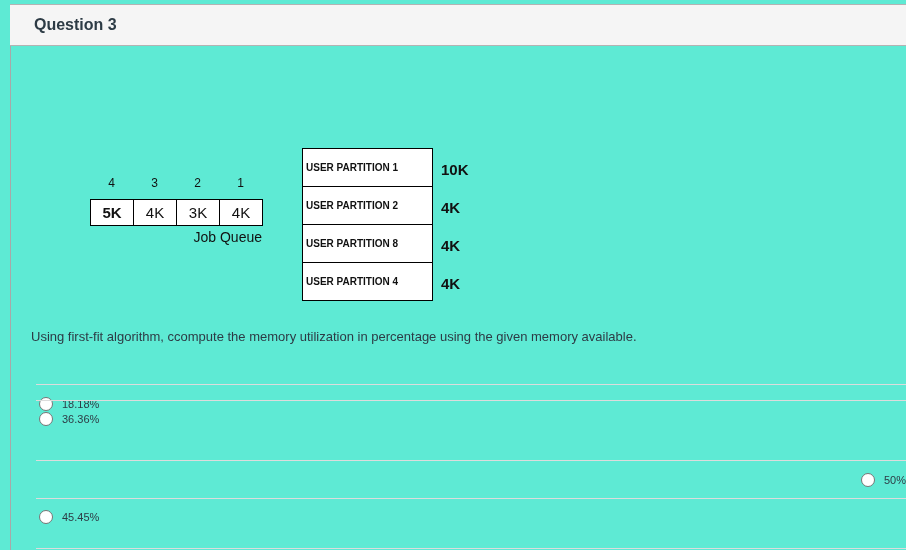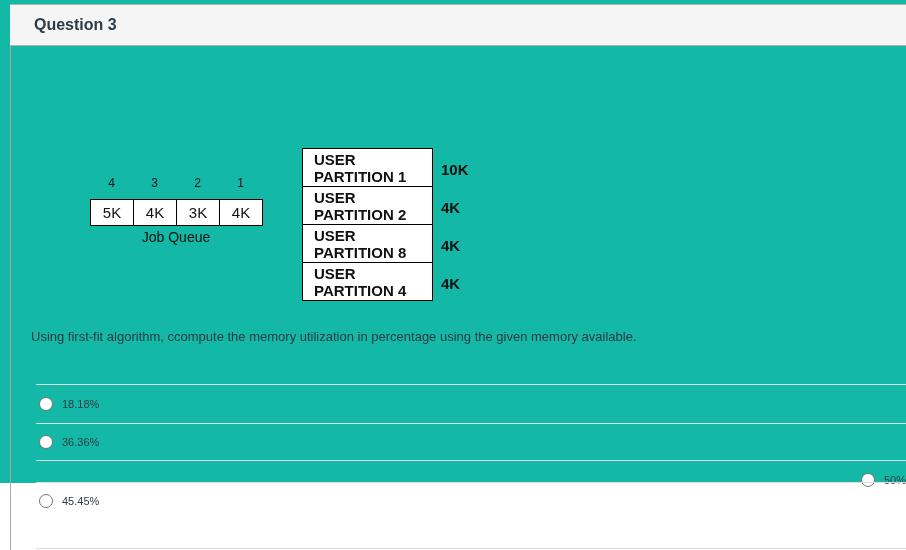--- a/index.html
+++ b/index.html
@@ -6,21 +6,21 @@
     --header-bg: #f5f5f5;
     --card-border: #b3b3b3;
     --left-border: #a8a8a8;
     --divider: #dcdcdc;
     --text-dark: #2d3b45;
     --diagram-border: #000000;
   }
   * { margin:0; padding:0; box-sizing:border-box; }
   html,body { width:906px; height:550px; background:#fff; overflow:hidden;
               font-family:"Liberation Sans", sans-serif; }
-  .page { position:relative; width:906px; height:483px; background:#14b8a6; }
+  .page { position:relative; width:906px; height:550px; background:#5eead4; }
 
   .left-border { position:absolute; left:10px; top:4px; width:1px; height:546px;
                  background:var(--left-border); }
 
   .question-header { position:absolute; left:10px; top:4px; right:0; height:42px;
                      background:var(--header-bg);
                      border-top:1px solid var(--card-border);
                      border-bottom:1px solid var(--card-border);
                      display:flex; align-items:center; padding-left:24px; }
   .question-title { font-size:16px; font-weight:bold; color:var(--text-dark); }
@@ -28,47 +28,47 @@
   .question-heading { position:absolute; left:38px; top:98px;
                       font-size:13.5px; font-weight:bold; color:#000; }
 
   
   .jq-indices { position:absolute; left:90px; top:176px; width:172px; display:flex; }
   .jq-indices span { flex:1; text-align:center; font-size:12px; color:#111; }
   .jq-cells { position:absolute; left:90px; top:199px; display:flex; }
   .jq-cell { width:44px; height:27px; border:1px solid var(--diagram-border);
              margin-left:-1px; display:flex; align-items:center; justify-content:center;
              font-size:15px; color:#111; background:#fff; }
-  .jq-cell:first-child { margin-left:0; }
+  .jq-cell:first-child { margin-left:0;font-weight:bold; }
   .jq-caption { position:absolute; left:90px; top:229px; width:172px;
-                text-align:center; font-size:14px; color:#111; }
+                text-align:right; font-size:14px; color:#111; }
 
   
   .pt-table { position:absolute; left:302px; top:148px; width:131px; }
   .pt-row { height:39px; border:1px solid var(--diagram-border); margin-top:-1px;
-            display:flex; align-items:center; padding-left:11px;
-            font-size:15px; font-weight:bold; color:#111; background:#fff; }
+            display:flex; align-items:center; padding-left:3px;
+            font-size:10px; font-weight:bold; color:#111; background:#fff; }
   .pt-row:first-child { margin-top:0; }
   .pt-size { position:absolute; left:441px; font-size:15px; font-weight:bold; color:#111; }
   .pt-size.s0 { top:161px; }
   .pt-size.s1 { top:199px; }
   .pt-size.s2 { top:237px; }
   .pt-size.s3 { top:275px; }
 
   .question-prompt { position:absolute; left:31px; top:329px;
                      font-size:13px; color:var(--text-dark); }
 
   
   .opt-row { position:absolute; left:36px; right:0;
              border-top:1px solid var(--divider);
              display:flex; align-items:center; cursor:pointer; }
   .opt-row.r0 { top:384px; height:39px; }
-  .opt-row.r1 { top:423px; height:37px;align-items:center; }
+  .opt-row.r1 { top:400px; height:37px;align-items:center; }
   .opt-row.r2 { top:460px; height:38px;justify-content:flex-end; }
-  .opt-row.r3 { top:482px; height:37px; }
+  .opt-row.r3 { top:498px; height:37px; }
   .radio { appearance:none; -webkit-appearance:none; width:14px; height:14px;
            border:1px solid #767676; border-radius:50%; background:#fff;
            margin-left:3px; flex:none; cursor:pointer; }
   .opt-label { margin-left:9px; font-size:11px; color:var(--text-dark); }
 
   .bottom-divider { position:absolute; left:36px; right:0; top:548px; height:1px;
                     background:var(--divider); }
 </style>
 </head>
 <body>

